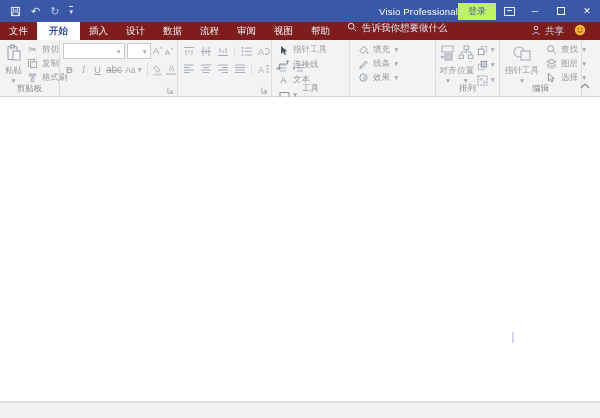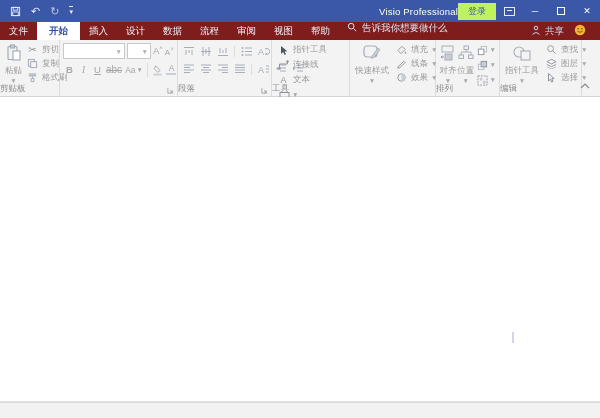--- a/index.html
+++ b/index.html
@@ -27,21 +27,21 @@
   .tab.active { background:#ffffff; color:#2f4da0; font-weight:bold; padding:0 12px; }
   .searchbox { display:flex; align-items:flex-start; gap:5px; padding:0 8px; color:#dfe6f7; white-space:nowrap; cursor:text; }
   .searchbox .txt { font-size:9.5px; }
   .tr-spacer { flex:1; }
   .share { display:flex; align-items:center; gap:4px; color:#c9d4ef; font-size:9.5px; padding:0 10px; cursor:pointer; white-space:nowrap; }
   .smiley-wrap { display:flex; align-items:center; padding-right:14px; cursor:pointer; }
 
   
   .ribbon { height:57px; background:#f3f3f3; border-bottom:1px solid #d4d4d4; display:flex; position:relative; flex:0 0 auto; }
   .rgroup { position:relative; border-right:1px solid #dcdcdc; padding:2px 3px 11px 3px; display:flex; align-items:flex-start; }
-  .glabel { position:absolute; bottom:1px; left:0; right:0; font-size:8.5px; color:#8b8b8b; white-space:nowrap; }
+  .glabel { position:absolute; bottom:1px; left:0; right:0; text-align:center; font-size:8.5px; color:#8b8b8b; white-space:nowrap; }
   .launcher { position:absolute; bottom:1px; right:2px; width:8px; height:8px; cursor:pointer; }
   .launcher svg { display:block; }
 
   .bigbtn { display:flex; flex-direction:column; align-items:center; justify-content:flex-start; cursor:pointer; padding:1px 2px; }
   .bigbtn .bicon { height:20px; display:flex; align-items:center; justify-content:center; }
   .biglabel { font-size:8.5px; color:#9b9b9b; margin-top:2px; white-space:nowrap; }
   .dd { font-size:6.5px; color:#a8a8a8; line-height:1; margin-top:1px; }
 
   .scol { display:flex; flex-direction:column; justify-content:flex-start; gap:1px; }
   .sbtn { display:flex; align-items:center; gap:3px; font-size:8.5px; color:#9b9b9b; padding:0 2px; height:13px; cursor:pointer; white-space:nowrap; }
@@ -361,21 +361,20 @@
                 <g stroke="#a7adb8">
                   <line x1="5" y1="1" x2="11" y2="1"></line>
                   <line x1="5" y1="4" x2="11" y2="4"></line>
                   <line x1="5" y1="7" x2="11" y2="7"></line>
                 </g>
                 <path d="M1,2.5 L3.5,4.5 L1,6.5 Z" fill="#a7adb8"></path>
               </svg>
             </span>
         </div>
       </div>
-      <div class="glabel">段落</div>
       <span class="launcher">
           <svg width="7" height="7" viewBox="0 0 8 8">
             <path d="M1,1 L1,7 L7,7" fill="none" stroke="#a0a0a0"></path>
             <path d="M3.5,3.5 L6,6 M6,3.8 L6,6 L3.8,6" fill="none" stroke="#a0a0a0"></path>
           </svg>
         </span>
     </div>
 
     <div class="rgroup" style="width:78px;flex-direction:column;">
       <div class="scol toolcol" style="padding-top:1px;">
@@ -420,30 +419,20 @@
                 <rect x="2.5" y="2.5" width="7" height="6" fill="none" stroke="#8d949e"></rect>
                 <path d="M1,4.5 L1,1 L4.5,1" fill="none" stroke="#8d949e"></path>
               </svg>
             </span>
         </div>
       </div>
       <div class="glabel">工具</div>
     </div>
 
     <div class="rgroup" style="width:86px;">
-      <div class="bigbtn" style="width:38px;">
-        <span class="bicon">
-            <svg width="20" height="18" viewBox="0 0 20 18">
-              <rect x="2" y="2" width="13" height="11" rx="3" fill="none" stroke="#a7adb8" stroke-width="1.2"></rect>
-              <path d="M10,12 L16,4 L18,5.5 L12,13.5 L9.5,14.5 Z" fill="#c9ced6" stroke="#a7adb8" stroke-width=".8"></path>
-            </svg>
-          </span>
-        <span class="biglabel">快速样式</span>
-        <span class="dd">▼</span>
-      </div>
       <div class="scol" style="margin-left:2px;padding-top:1px;">
         <div class="sbtn">
           <span class="ic">
               <svg width="11" height="11" viewBox="0 0 12 12">
                 <path d="M2,7 L6.5,2.5 L10,6 L5.5,10.5 Z" fill="none" stroke="#8d949e"></path>
                 <path d="M10.8,8.2 q1,1.4 0,2.2 q-1,.6 -1.4,-.8 Z" fill="#8d949e"></path>
               </svg>
             </span>
           <span>填充</span>
           <span class="dd">▼</span>

